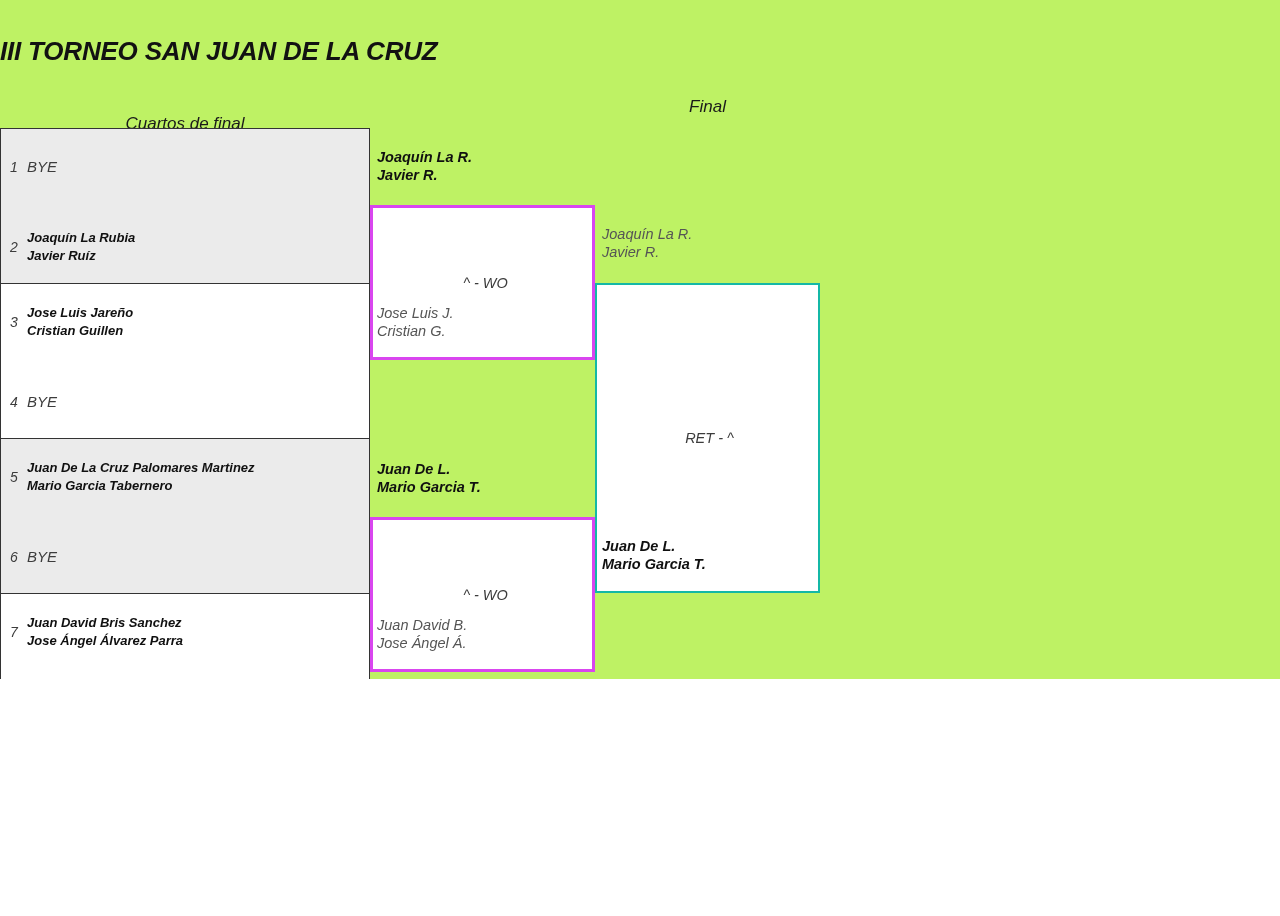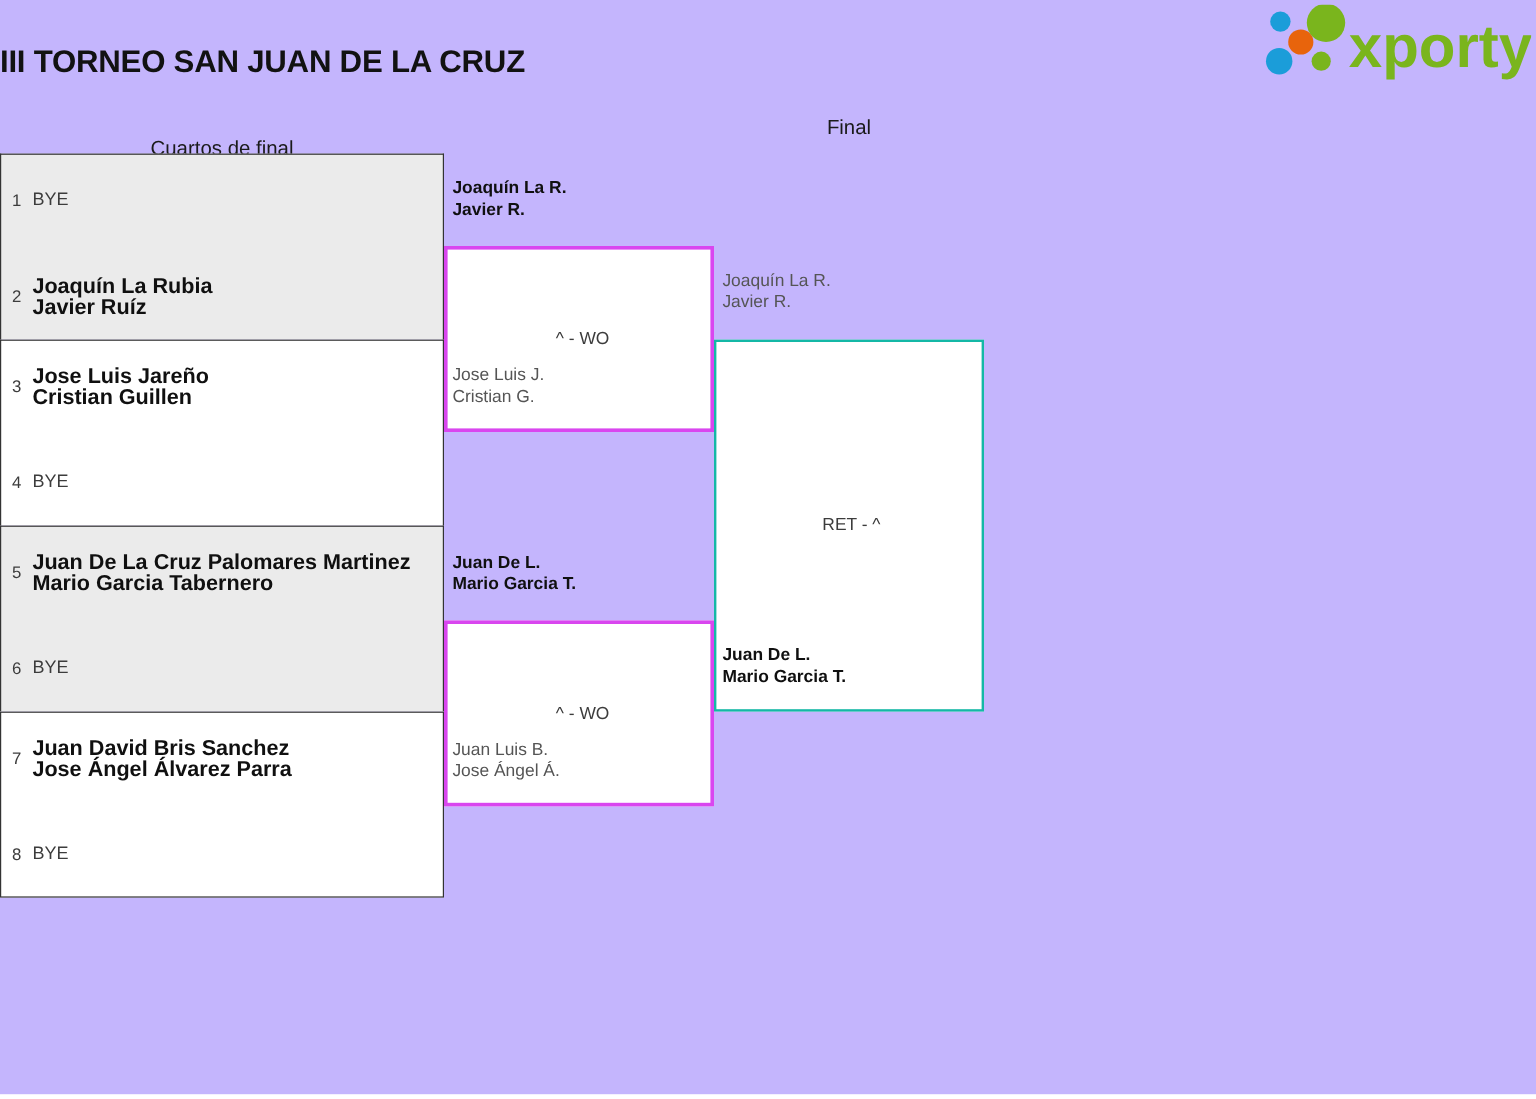--- a/index.html
+++ b/index.html
@@ -7,23 +7,24 @@
   html, body {
     margin: 0;
     padding: 0;
     background: #ffffff;
     font-family: "Liberation Sans", "DejaVu Sans", sans-serif;
     color: #1a1a1a;
   }
   #page {
     position: relative;
     width: 1280px;
-    height: 912px;
+    height: 679px;
     overflow: hidden;
-    background: #c4b5fd;
+    background: #bef264;
+    font-style: italic;
   }
 
   
   .page-title {
     position: absolute;
     left: 0px;
     top: 2px;
     width: 900px;
     font-size: 26px;
     font-weight: 700;
@@ -91,21 +92,21 @@
   .seed {
     width: 26px;
     min-width: 26px;
     text-align: center;
     font-size: 14px;
     font-weight: 400;
     color: #3c3c3c;
     line-height: 16px;
   }
   .team {
-    font-size: 18px;
+    font-size: 13px;
     line-height: 18px;
     font-weight: 700;
     color: #101010;
     white-space: nowrap;
   }
   .team .ln { display: block; }
   .team.bye {
     font-weight: 400;
     color: #3c3c3c;
     font-size: 15px;
@@ -179,32 +180,20 @@
 </style>
 </head>
 <body>
 
 <div id="page">
 
   <div class="page-title">
     <span class="title-line1">III TORNEO SAN JUAN DE LA CRUZ</span>
   </div>
 
-  <div class="logo">
-    <svg width="228" height="66" viewBox="0 0 228 66" xmlns="http://www.w3.org/2000/svg">
-
-      <circle cx="19" cy="14" r="8.5" fill="#1b9dd9"></circle>
-      <circle cx="18" cy="47" r="11" fill="#1b9dd9"></circle>
-      <circle cx="36" cy="31" r="10.5" fill="#e8640c"></circle>
-      <circle cx="57" cy="15" r="16" fill="#7ab51d"></circle>
-      <circle cx="53" cy="47" r="8" fill="#7ab51d"></circle>
-
-      <text x="76" y="52" font-family="Liberation Sans, sans-serif" font-size="50" font-weight="700" fill="#7ab51d">xporty</text>
-    </svg>
-  </div>
 
   <div class="round-header rh-qf">Cuartos de final</div>
   <div class="round-header rh-f">Final</div>
 
   <div class="col col-qf">
 
     <div class="qf-block shaded">
       <div class="qf-slot top">
         <span class="seed">1</span>
         <span class="team bye">
@@ -289,21 +278,21 @@
     <div class="adv-label adv-winner sf2-top-label">
       <span class="ln">Juan De L.</span>
       <span class="ln">Mario Garcia T.</span>
     </div>
 
     <div class="sf-box sf-box-2">
       <div class="sf-score">^ - WO</div>
     </div>
 
     <div class="adv-label adv-loser sf2-bot-label">
-      <span class="ln">Juan Luis B.</span>
+      <span class="ln">Juan David B.</span>
       <span class="ln">Jose Ángel Á.</span>
     </div>
 
   </div>
 
   <div class="col col-f">
 
     <div class="adv-label adv-loser f-top-label">
       <span class="ln">Joaquín La R.</span>
       <span class="ln">Javier R.</span>

